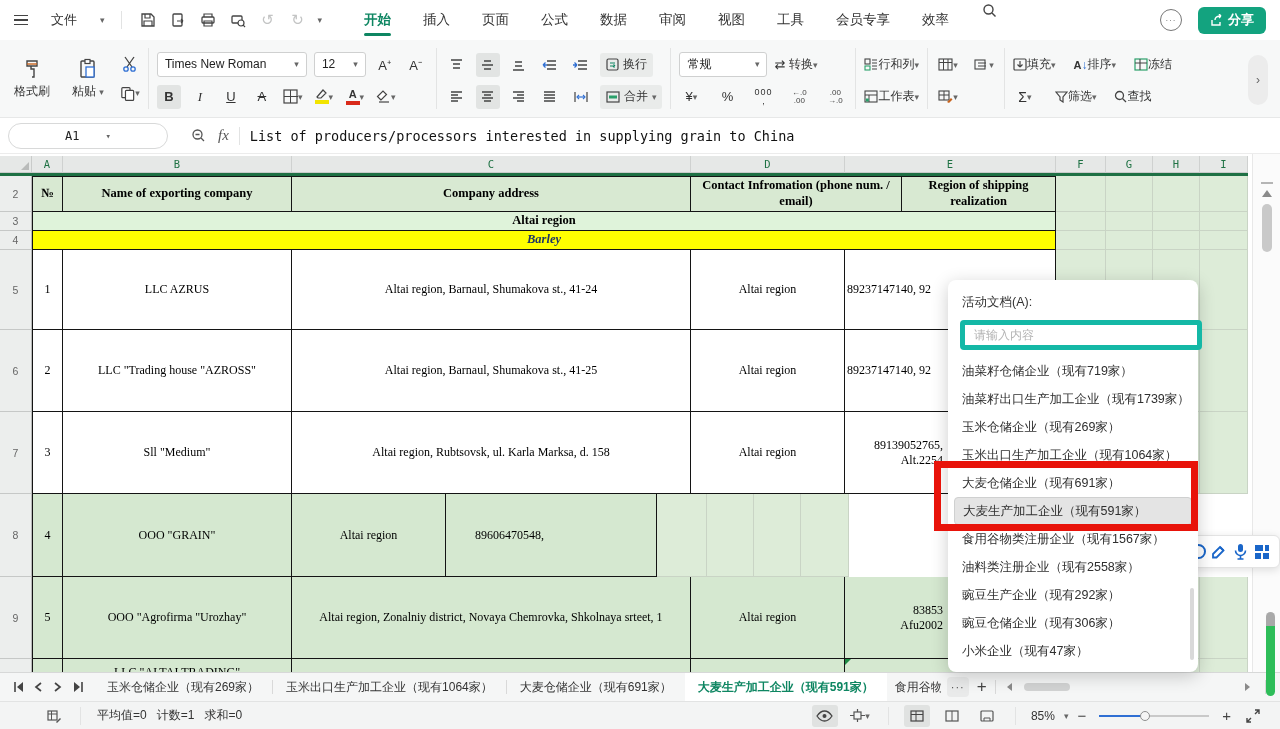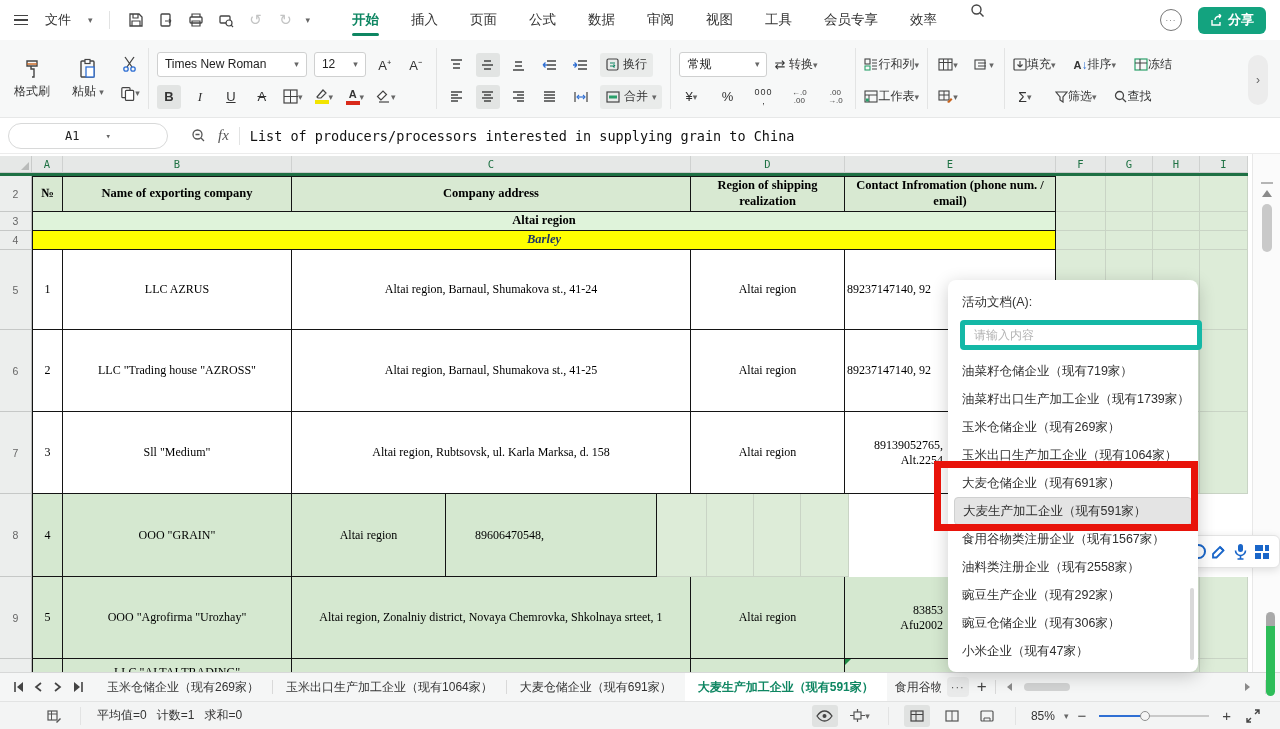--- a/index.html
+++ b/index.html
@@ -2,21 +2,21 @@
 <html><head>
 <meta charset="utf-8">
 <style>
   * { box-sizing: border-box; margin: 0; padding: 0; }
   html,body { width:1280px; height:729px; }
   body { font-family:"Liberation Sans",sans-serif; background:#fff; position:relative; overflow:hidden; color:#333; }
 
   
   .menubar { position:absolute; top:0; left:0; width:1280px; height:40px; background:#fff; display:flex; align-items:center; }
   .mb-left { display:flex; align-items:center; gap:10px; padding-left:14px; }
-  .mb-file { display:flex; align-items:center; gap:17px; font-size:13px; color:#333; }
+  .mb-file { display:flex; align-items:center; gap:23px; font-size:13px; color:#333; }
   .hamburger { width:14px; height:10px; border-top:1.6px solid #444; border-bottom:1.6px solid #444; position:relative; }
   .hamburger::after { content:""; position:absolute; left:0; top:3.2px; width:14px; height:1.6px; background:#444; }
   .chev { font-size:9px; color:#666; }
   .vdiv { width:1px; height:18px; background:#e2e3e3; margin:0 6px; }
   .mico { width:20px; height:20px; display:flex; align-items:center; justify-content:center; }
   .mico svg { display:block; }
   .gray-glyph { font-size:15px; color:#c3c4c4; }
   .menu-tabs { display:flex; align-items:flex-start; gap:0; margin-left:26px; }
   .mtab { font-size:13.5px; color:#333; padding:0 16px; height:40px; display:flex; align-items:center; position:relative; }
   .mtab.active { color:#0e8662; font-weight:bold; }
@@ -529,22 +529,22 @@
   </div>
   <div class="greenline"></div>
 
   <div class="cells">
 
     <div class="row" style="height:36px;">
       <div class="rh">2</div>
       <div class="c hdr bl bt" style="width:31px;">№</div>
       <div class="c hdr bt" style="width:229px;">Name of exporting company</div>
       <div class="c hdr bt" style="width:399px;">Company address</div>
+      <div class="c hdr bt" style="width:211px;">Contact Infromation (phone num. / email)</div>
       <div class="c hdr bt" style="width:154px;">Region of shipping realization</div>
-      <div class="c hdr bt" style="width:211px;">Contact Infromation (phone num. / email)</div>
       <div class="f" style="width:50px;"></div>
         <div class="f" style="width:47px;"></div>
         <div class="f" style="width:47px;"></div>
         <div class="f" style="width:48px;"></div>
     </div>
 
     <div class="row" style="height:19px;">
       <div class="rh">3</div>
       <div class="c sec-region bl" style="width:1024px;">Altai region</div>
       <div class="f" style="width:50px;"></div>

